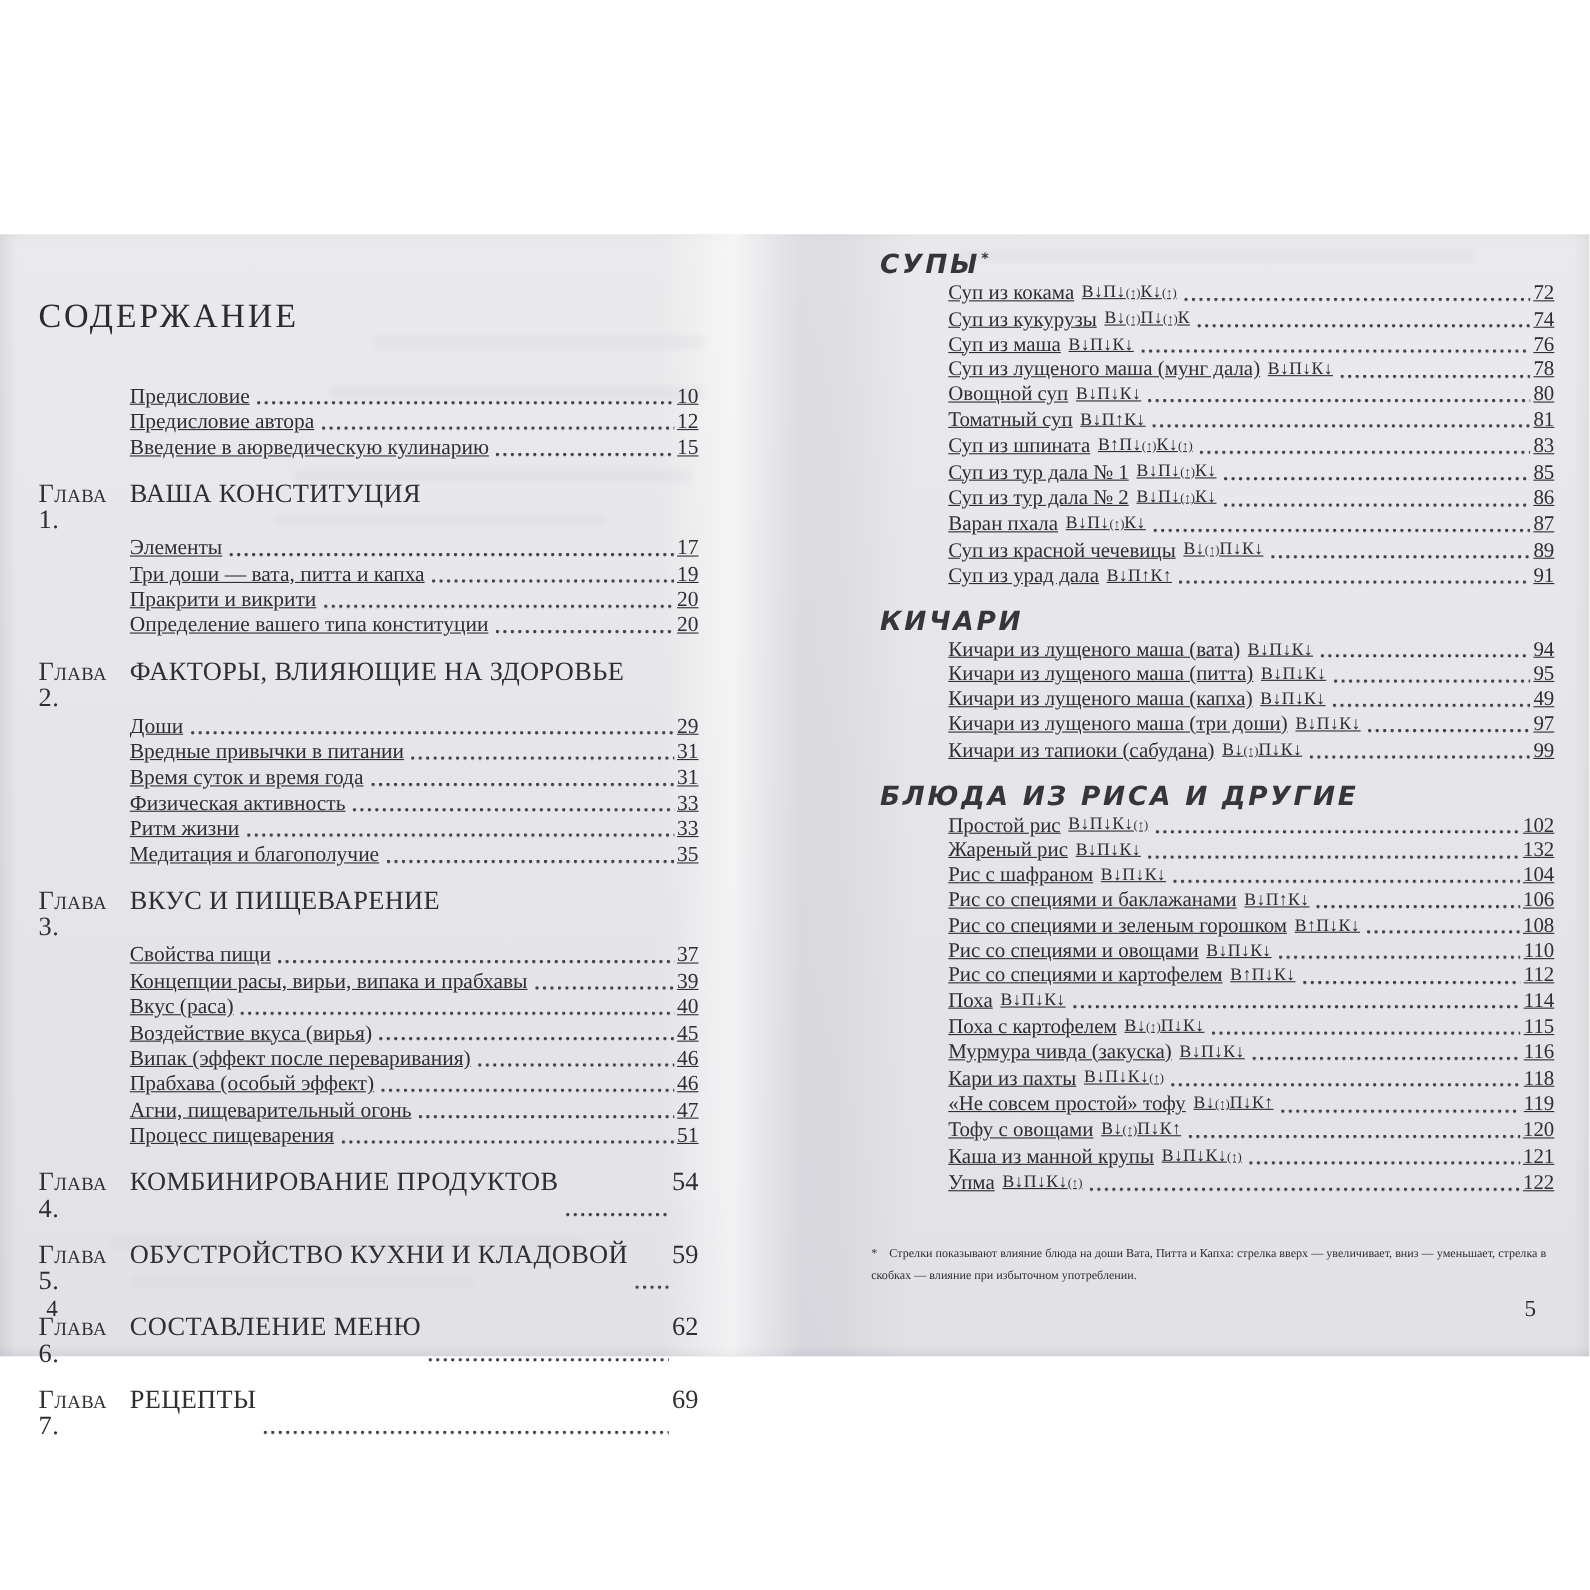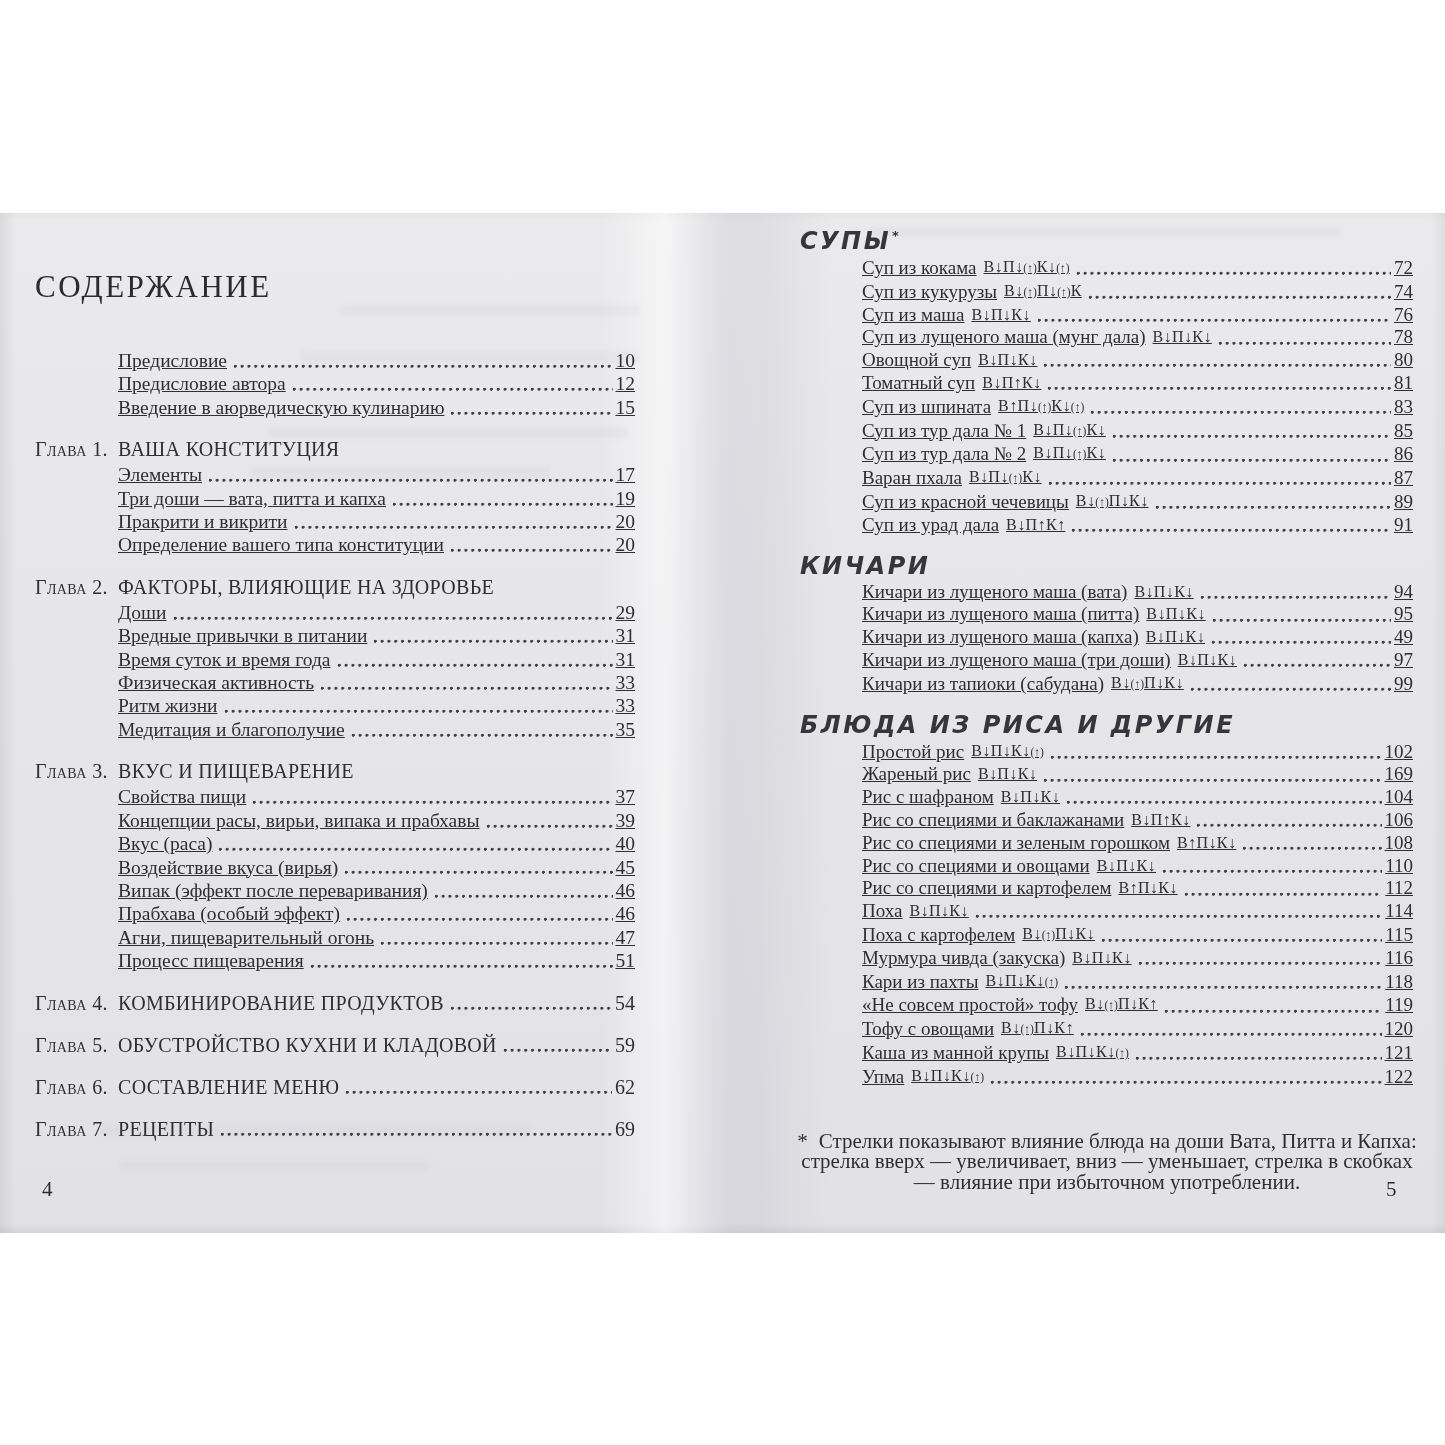--- a/index.html
+++ b/index.html
@@ -57,38 +57,38 @@
   .dots{
     flex:1;margin:0 3px 0 6px;align-self:stretch;
     background-image:radial-gradient(circle at 2.2px 2.2px,#3e3e44 1.25px,rgba(0,0,0,0) 1.8px);
     background-size:6.8px 5px;background-repeat:repeat-x;
     background-position:left calc(100% - 3.5px);
   }
   .dosha{font-size:16px;margin-left:7px;white-space:nowrap;letter-spacing:0.4px;}
   .dosha .sm{font-size:11.5px;letter-spacing:0;}
 
   .chapter{margin-top:18px;}
-  .ch-head{font-size:20px;line-height:24px;margin-bottom:2px;display:flex;align-items:baseline;}
+  .ch-head{font-size:24px;line-height:24px;margin-bottom:2px;display:flex;align-items:baseline;}
   .ch-num{flex:0 0 83px;font-variant:small-caps;letter-spacing:0.4px;}
   .ch-title{white-space:nowrap;letter-spacing:0.3px;}
   .chapter .items{margin-left:83px;}
 
   .section .sec-head{
     font-family:"DejaVu Sans","Liberation Sans",sans-serif;
     font-style:italic;font-weight:bold;
     font-size:24px;line-height:30px;letter-spacing:2.5px;color:#35353b;
     margin-top:14px;
   }
   .section:first-child .sec-head{margin-top:8px;}
   .sec-star{font-size:13px;vertical-align:super;letter-spacing:0;margin-left:1px;}
   .section .items-r{margin-left:62px;}
 
   .footnote{
     margin:42px 0 0 -8px;width:630px;
-    font-size:21px;line-height:20.8px;color:#2e2e33;text-align:center;
+    font-size:11px;line-height:20.8px;color:#2e2e33;
   }
   .fn-star{margin-right:11px;}
 
   .pagenum{position:absolute;font-size:21px;color:#2b2b30;}
   .pn-left{left:42px;top:964px;}
   .pn-right{left:1386px;top:964px;}
 </style>
 </head>
 <body>
 
@@ -395,21 +395,21 @@
             <div class="row">
               <span class="lbl">Простой рис</span>
               <span class="dosha">В↓П↓К↓<span class="sm">(↑)</span></span>
               <span class="dots"></span>
               <span class="pg">102</span>
             </div>
             <div class="row">
               <span class="lbl">Жареный рис</span>
               <span class="dosha">В↓П↓К↓</span>
               <span class="dots"></span>
-              <span class="pg">169</span>
+              <span class="pg">132</span>
             </div>
             <div class="row">
               <span class="lbl">Рис с шафраном</span>
               <span class="dosha">В↓П↓К↓</span>
               <span class="dots"></span>
               <span class="pg">104</span>
             </div>
             <div class="row">
               <span class="lbl">Рис со специями и баклажанами</span>
               <span class="dosha">В↓П↑К↓</span>

